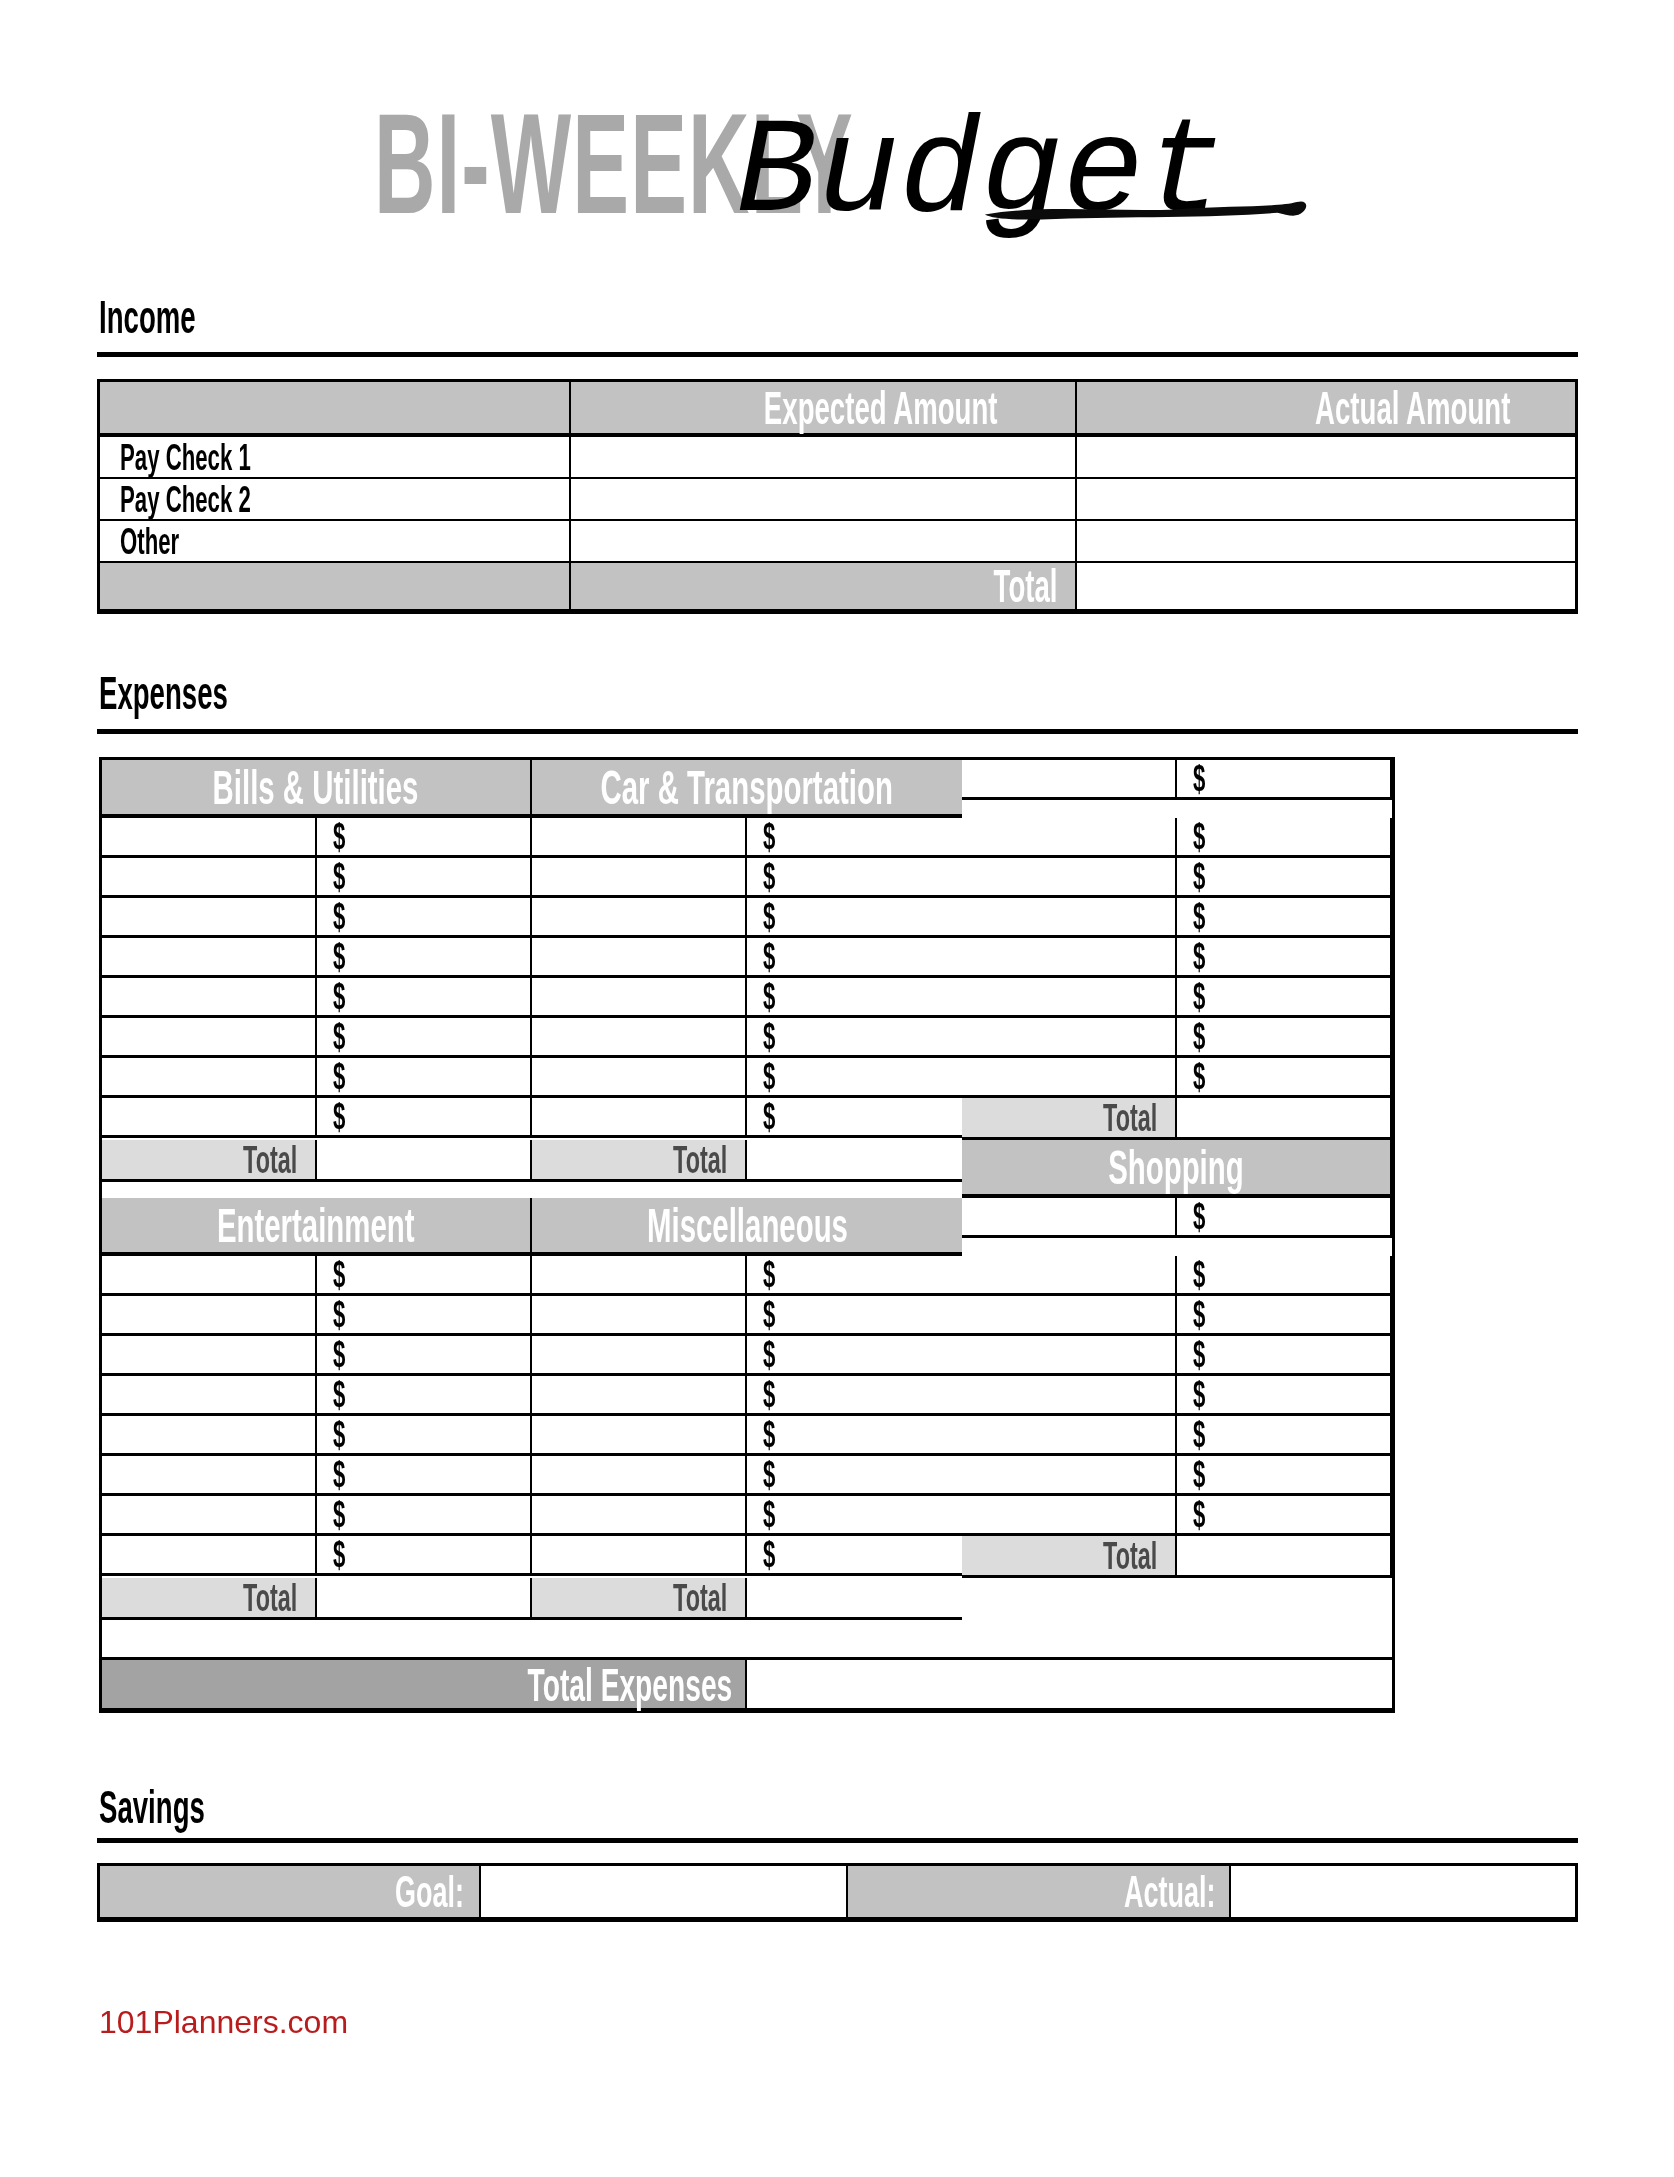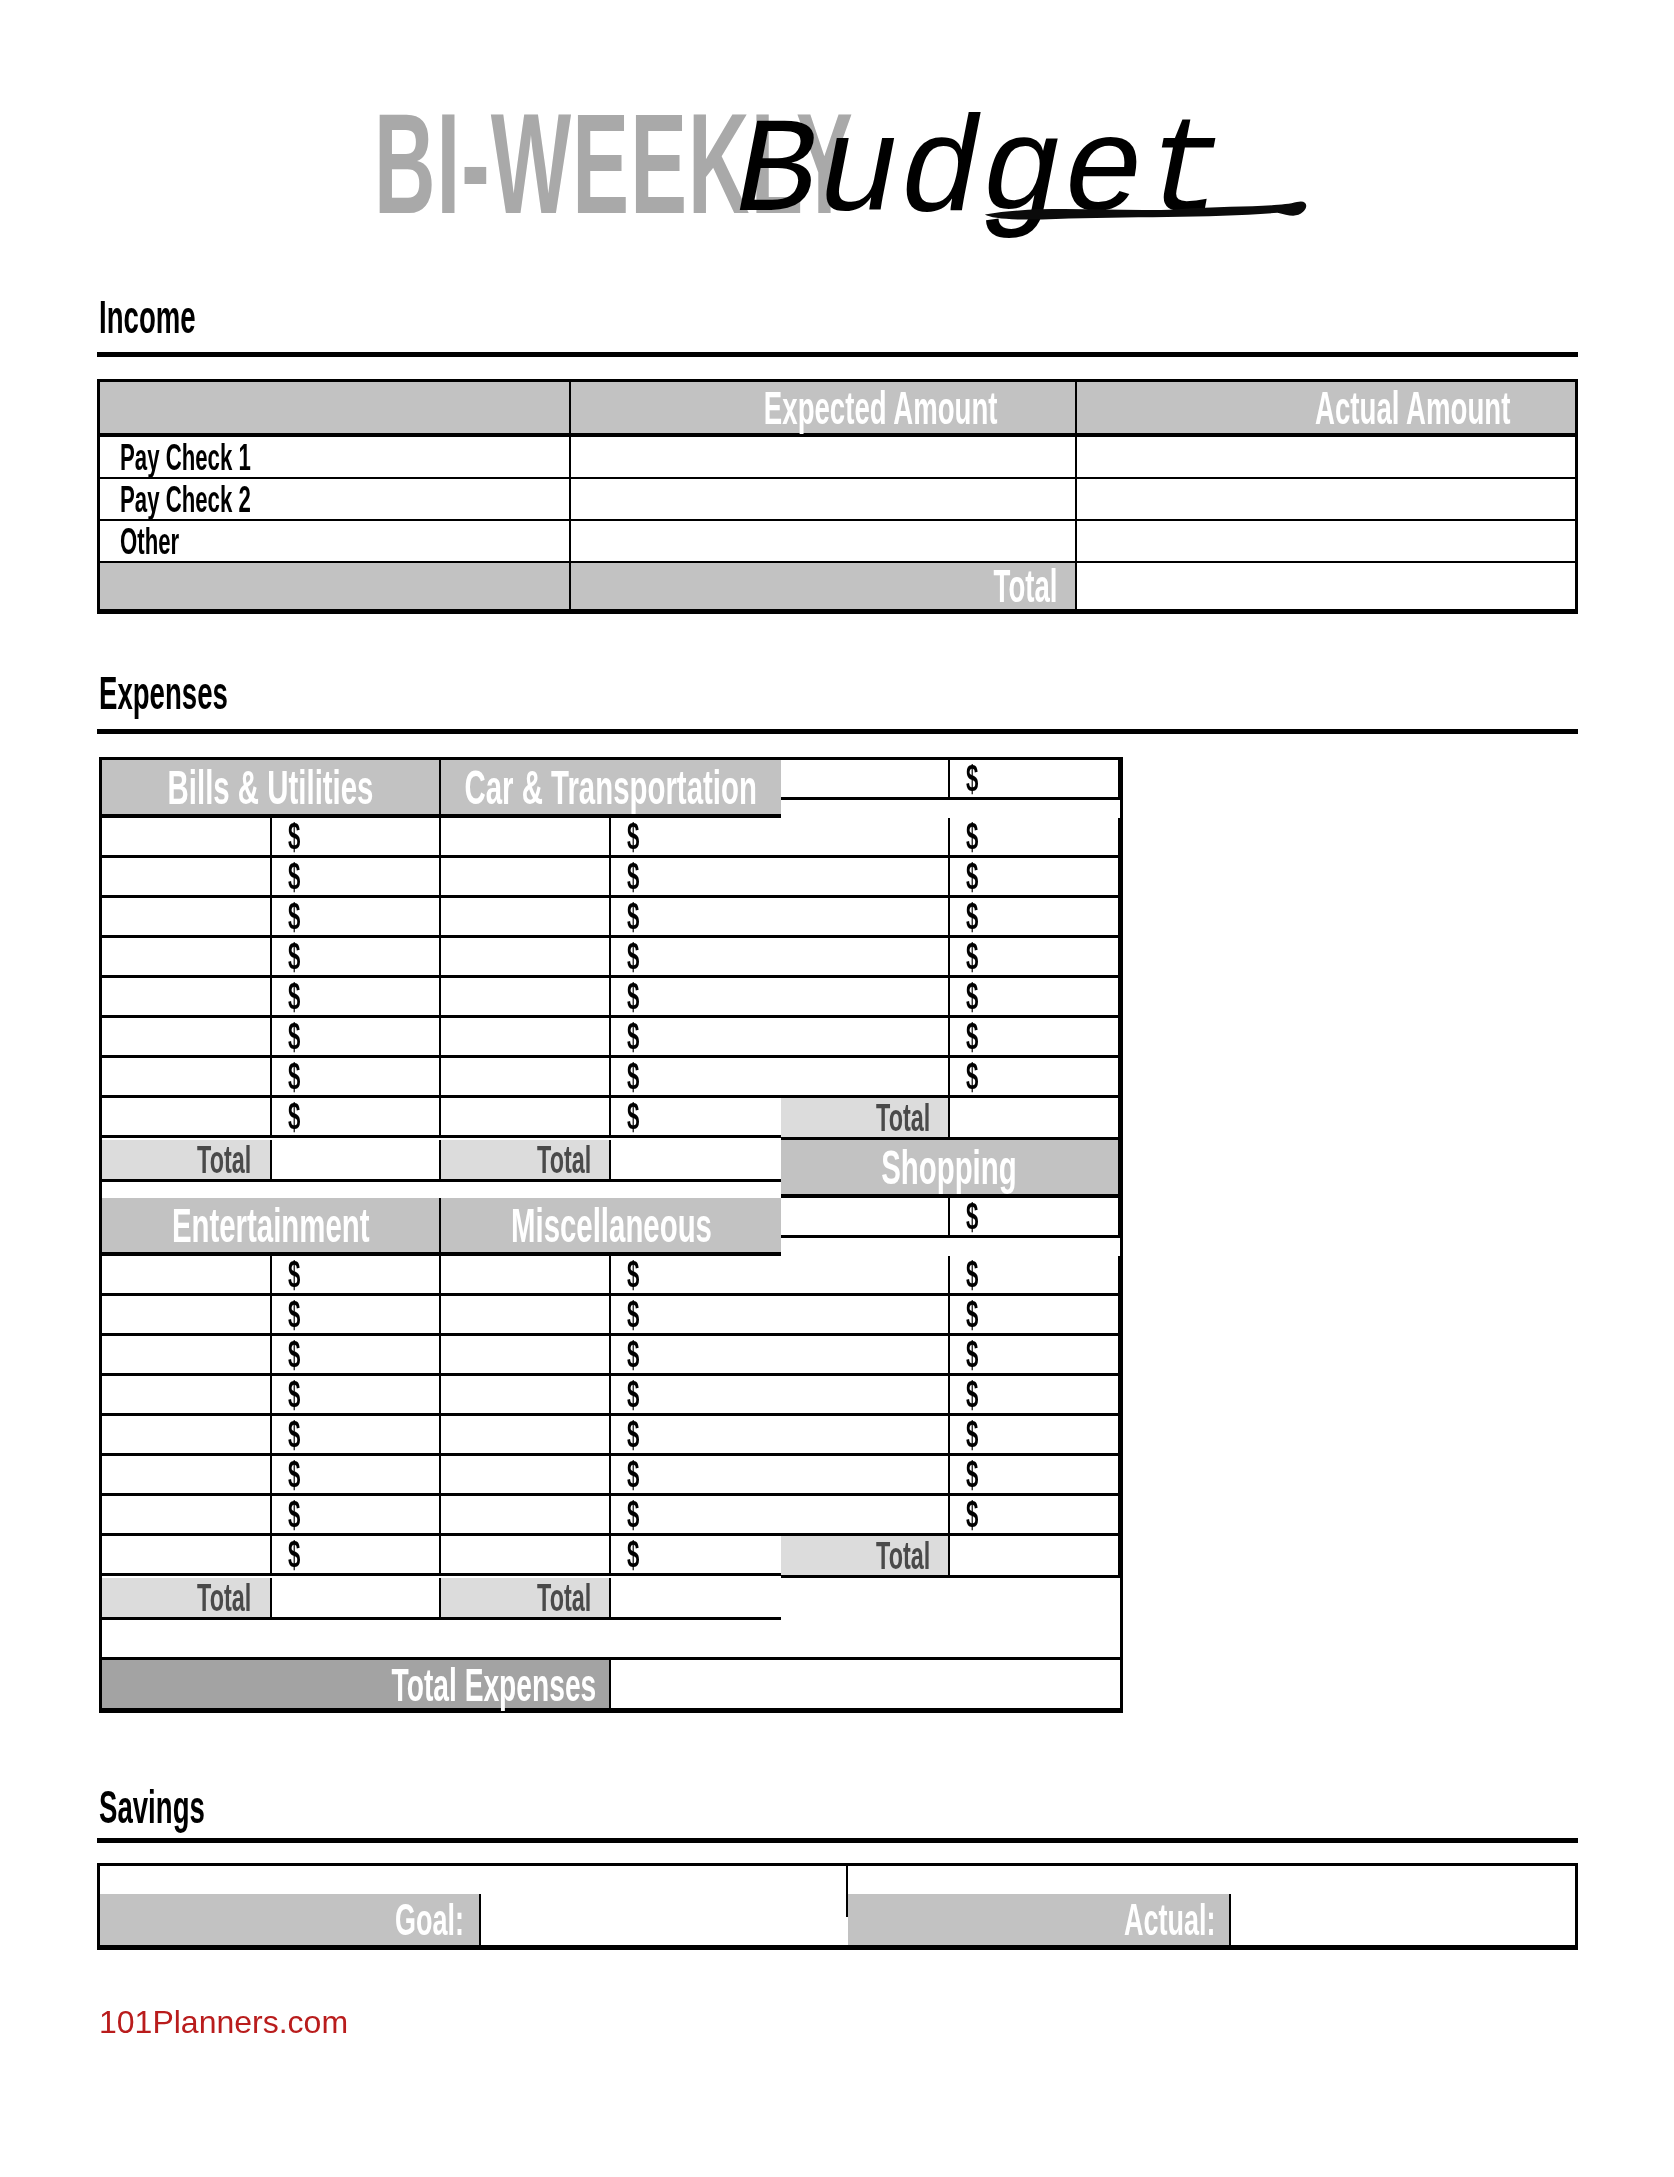--- a/index.html
+++ b/index.html
@@ -43,42 +43,42 @@
   .inc-grid .hd .cond{font-size:46px;color:#fff;}
   .inc-grid .lab{height:42px;padding-left:19.7px;}
   .inc-grid .lab .cond{font-size:37px;color:#000;}
   .inc-grid .val{height:42px;}
   .inc-grid .tot-blank{height:46px;background:var(--header-gray);border-bottom:none;}
   .inc-grid .tot-lab{height:46px;background:var(--header-gray);border-bottom:none;justify-content:flex-end;padding-right:18px;}
   .inc-grid .tot-lab .cond{font-size:46px;color:#fff;}
   .inc-grid .tot-val{height:46px;border-bottom:none;}
 
   
-  .exp-grid{position:absolute;left:99px;top:757px;width:1024px;
+  .exp-grid{position:absolute;left:99px;top:757px;width:1296px;
     display:grid;grid-template-columns:repeat(6,1fr);
     border:3.6px solid var(--ink);border-bottom-width:5.4px;background:#fff;}
   .exp-grid .cat{grid-column:span 2;height:58px;background:var(--header-gray);
     border-bottom:4.5px solid var(--ink);justify-content:center;}
   .exp-grid .cat .cond{font-size:49px;color:#fff;}
   .exp-grid .ilab{height:40px;border-bottom-width:3.6px;}
   .exp-grid .amt{height:40px;border-bottom-width:3.6px;padding-left:16px;}
   .exp-grid .amt .cond{font-size:37px;color:#000;}
   .exp-grid .ctot{height:42px;border-bottom-width:3.6px;background:var(--total-light);justify-content:flex-end;padding-right:18px;}
   .exp-grid .ctot .cond{font-size:39px;color:var(--total-text);}
   .exp-grid .ctotv{height:42px;border-bottom-width:3.6px;}
   .exp-grid .spacer{grid-column:1/-1;height:40px;border-right:none;border-bottom-width:3.6px;}
   .exp-grid .teg{grid-column:span 3;height:48px;background:var(--te-gray);border-bottom:none;justify-content:flex-end;padding-right:12.5px;}
   .exp-grid .teg .cond{font-size:47px;color:#fff;}
   .exp-grid .tev{grid-column:span 3;height:48px;border-bottom:none;}
 
   
   .sav-grid{position:absolute;left:97px;top:1863px;width:1481px;
     display:grid;grid-template-columns:25.8% 24.9% 26% 23.3%;
     border:3.6px solid var(--ink);border-bottom-width:5.4px;background:#fff;}
-  .sav-grid .slab{height:51px;background:var(--header-gray);border-bottom:none;justify-content:flex-end;padding-right:14.3px;margin-top:28px;}
+  .sav-grid .slab{height:51px;background:var(--header-gray);border-bottom:none;justify-content:flex-end;padding-right:14.3px;}
   .sav-grid .slab .cond{font-size:45px;color:#fff;}
   .sav-grid .sval{height:51px;border-bottom:none;}
 
   
   .footer{position:absolute;left:99px;top:2004px;font-size:32px;color:#b91c1c;}
 </style>
 </head>
 <body>
 
 <div id="page">

